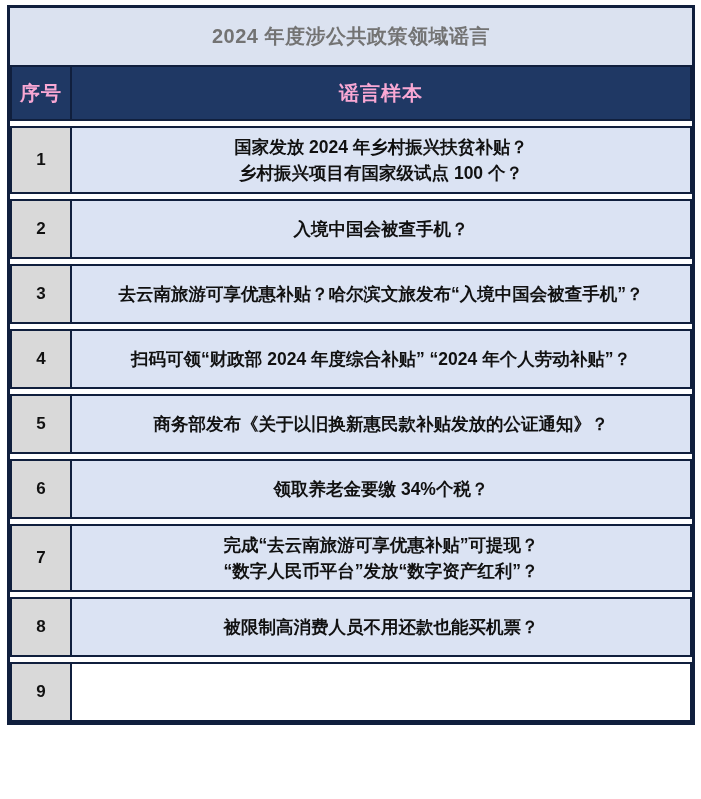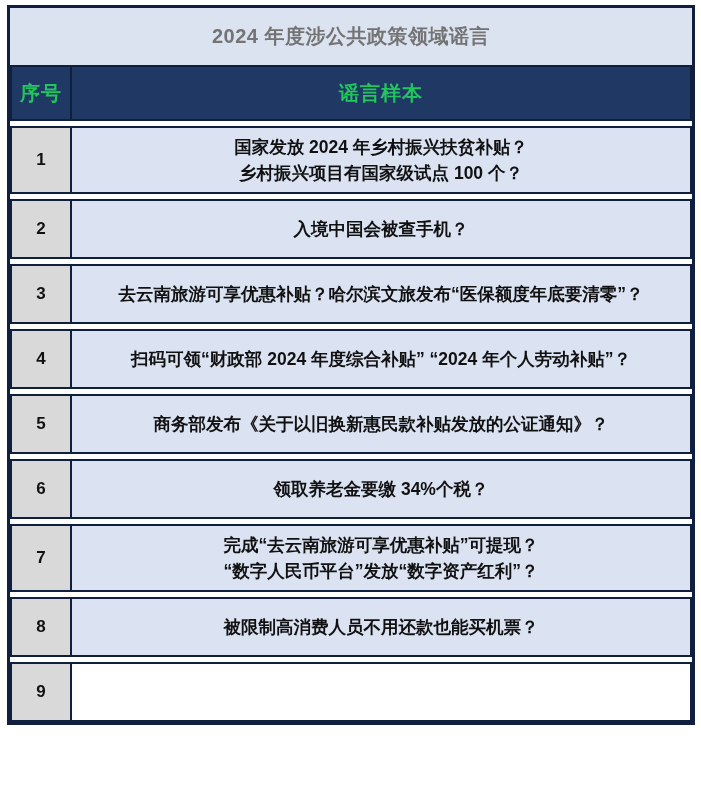--- a/index.html
+++ b/index.html
@@ -64,21 +64,21 @@
     background:var(--row-bg);
     font-size:17.5px;
     font-weight:bold;
     text-align:center;
     padding:6px 8px;
     line-height:26px;
   }
   .header-row .num-cell,
   .header-row .content-cell{
     background:var(--header-bg);
-    color:#22c55e;
+    color:#f9a8d4;
     font-size:20px;
     letter-spacing:1px;
   }
 </style>
 </head>
 <body>
 
 <div class="table-wrap">
 
   <div class="title-row">2024 年度涉公共政策领域谣言</div>
@@ -99,21 +99,21 @@
   <div class="row">
     <div class="num-cell">2</div>
     <div class="content-cell">
       <div>入境中国会被查手机？</div>
     </div>
   </div>
 
   <div class="row">
     <div class="num-cell">3</div>
     <div class="content-cell">
-      <div>去云南旅游可享优惠补贴？哈尔滨文旅发布“医保额度年底要清零”？</div>
+      <div>去云南旅游可享优惠补贴？哈尔滨文旅发布“入境中国会被查手机”？</div>
     </div>
   </div>
 
   <div class="row">
     <div class="num-cell">4</div>
     <div class="content-cell">
       <div>扫码可领“财政部 2024 年度综合补贴” “2024 年个人劳动补贴”？</div>
     </div>
   </div>
 

